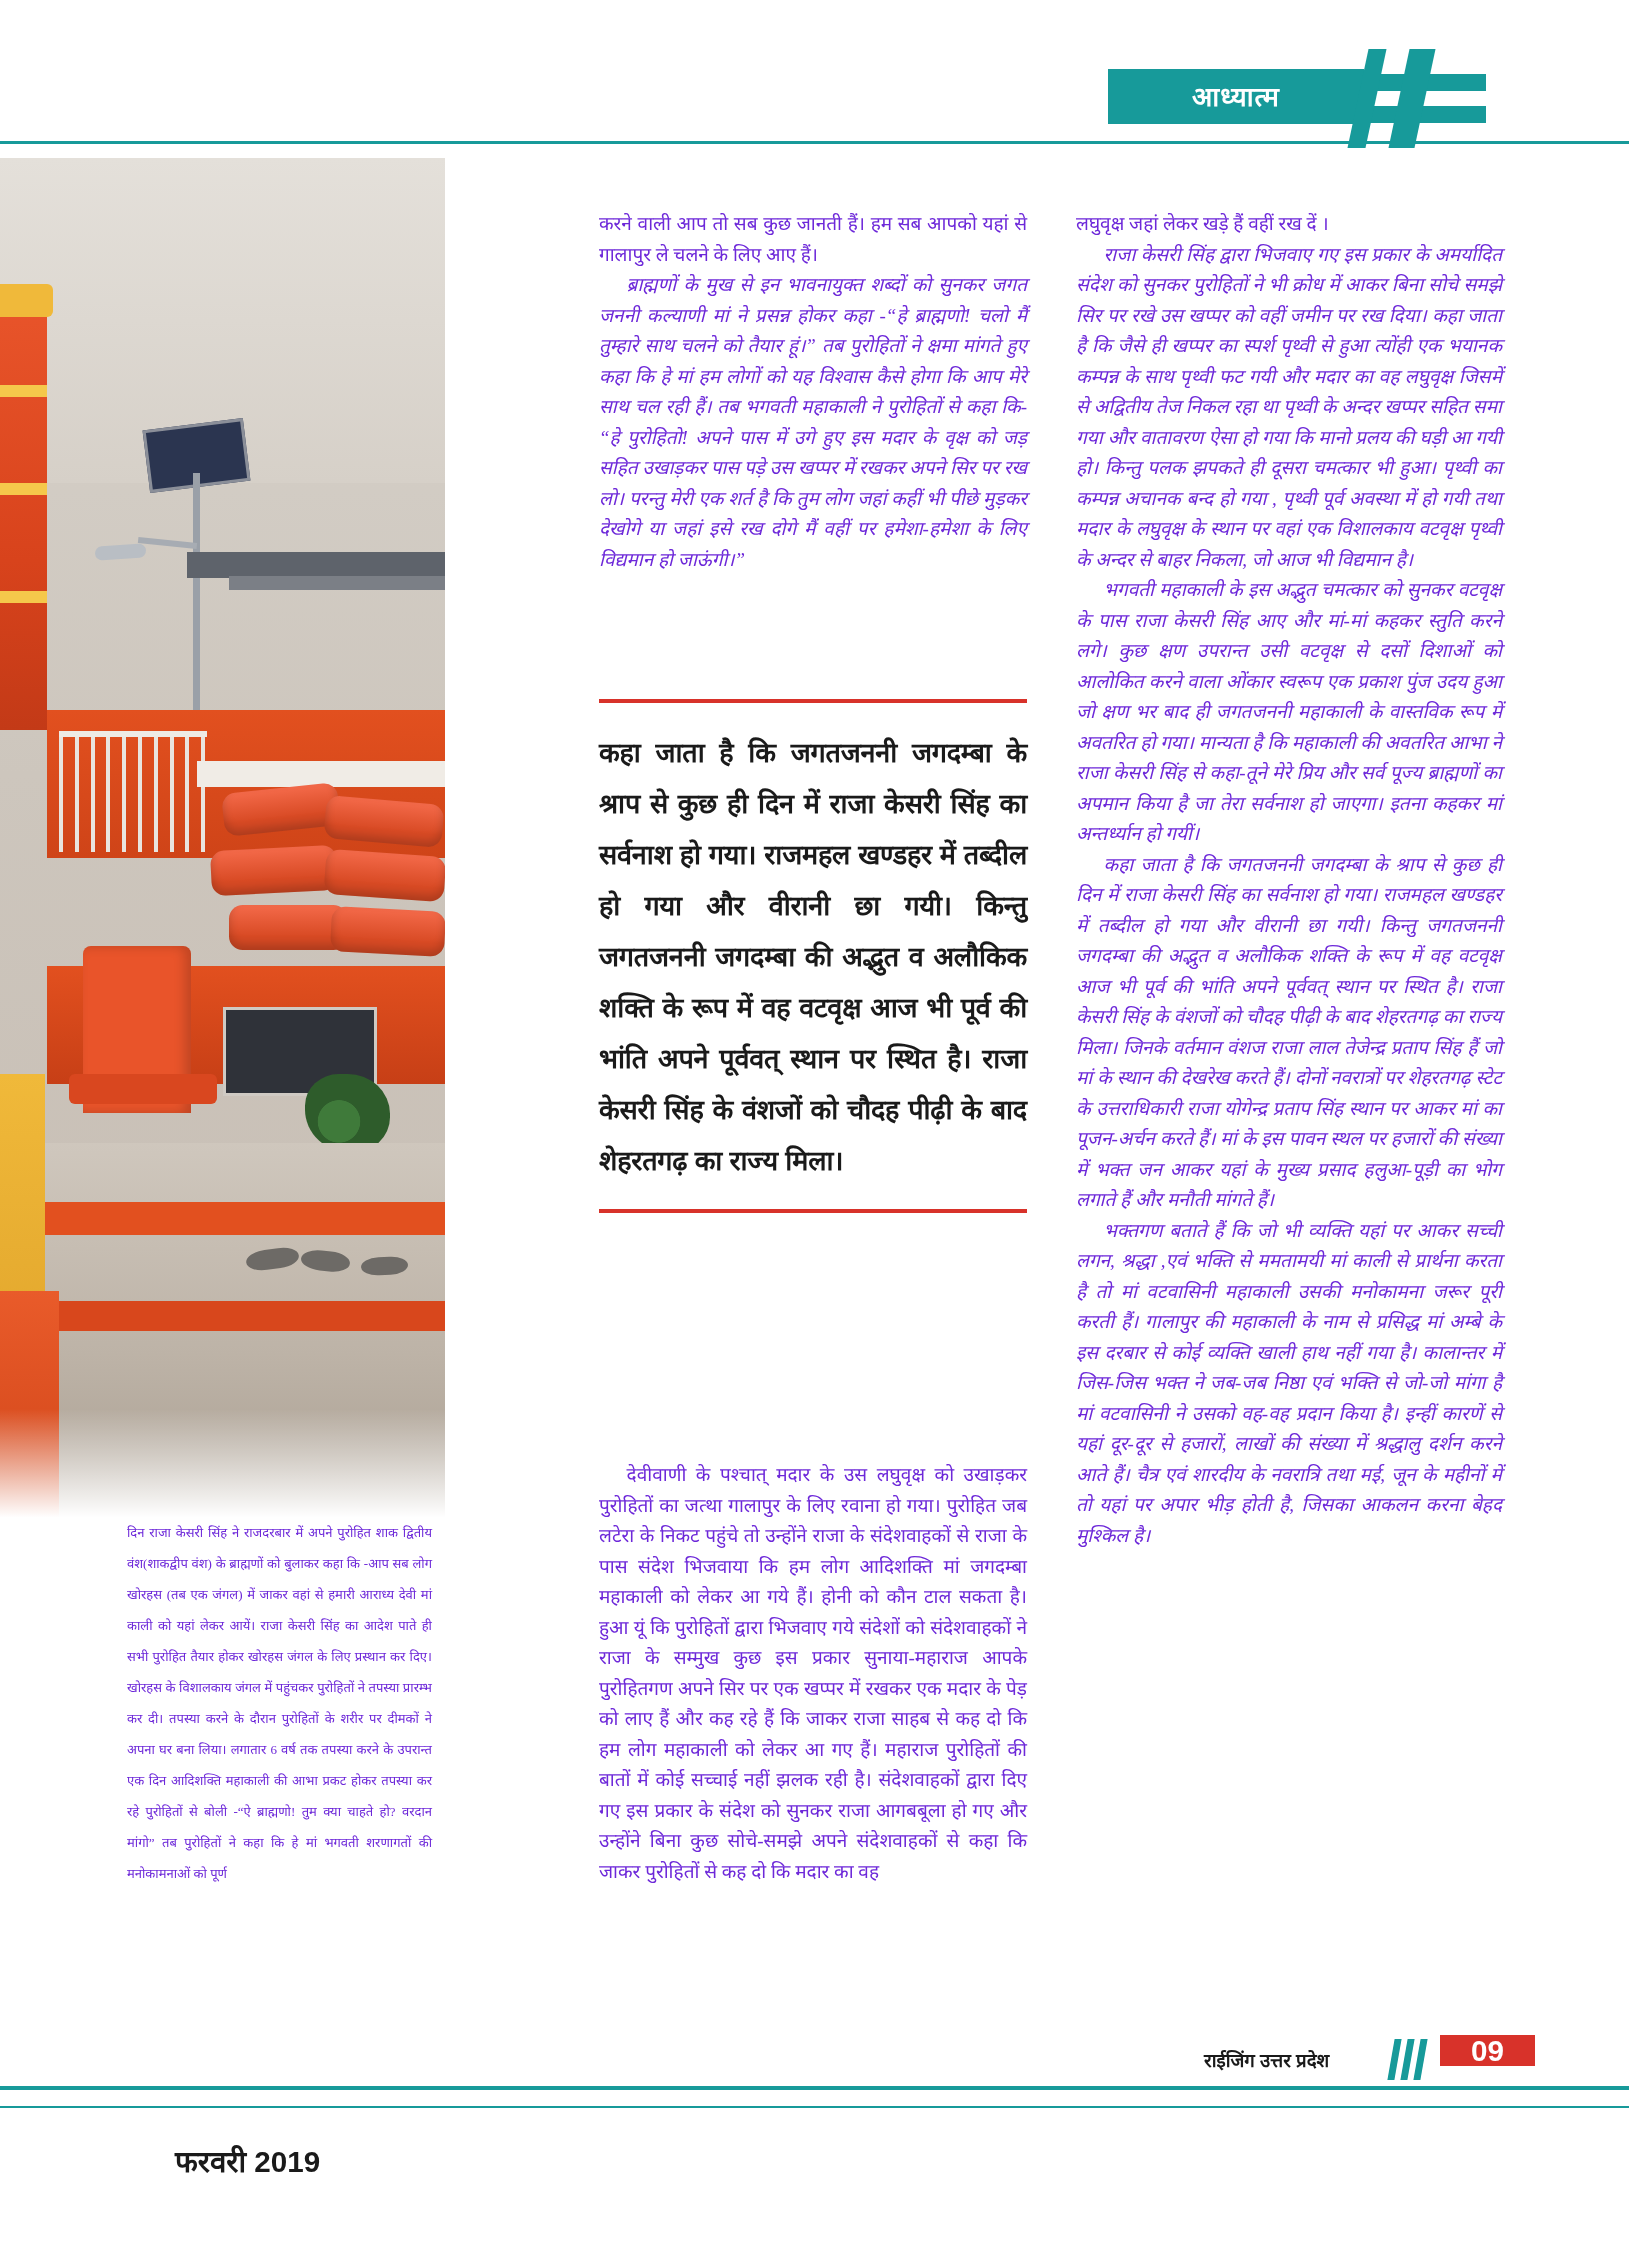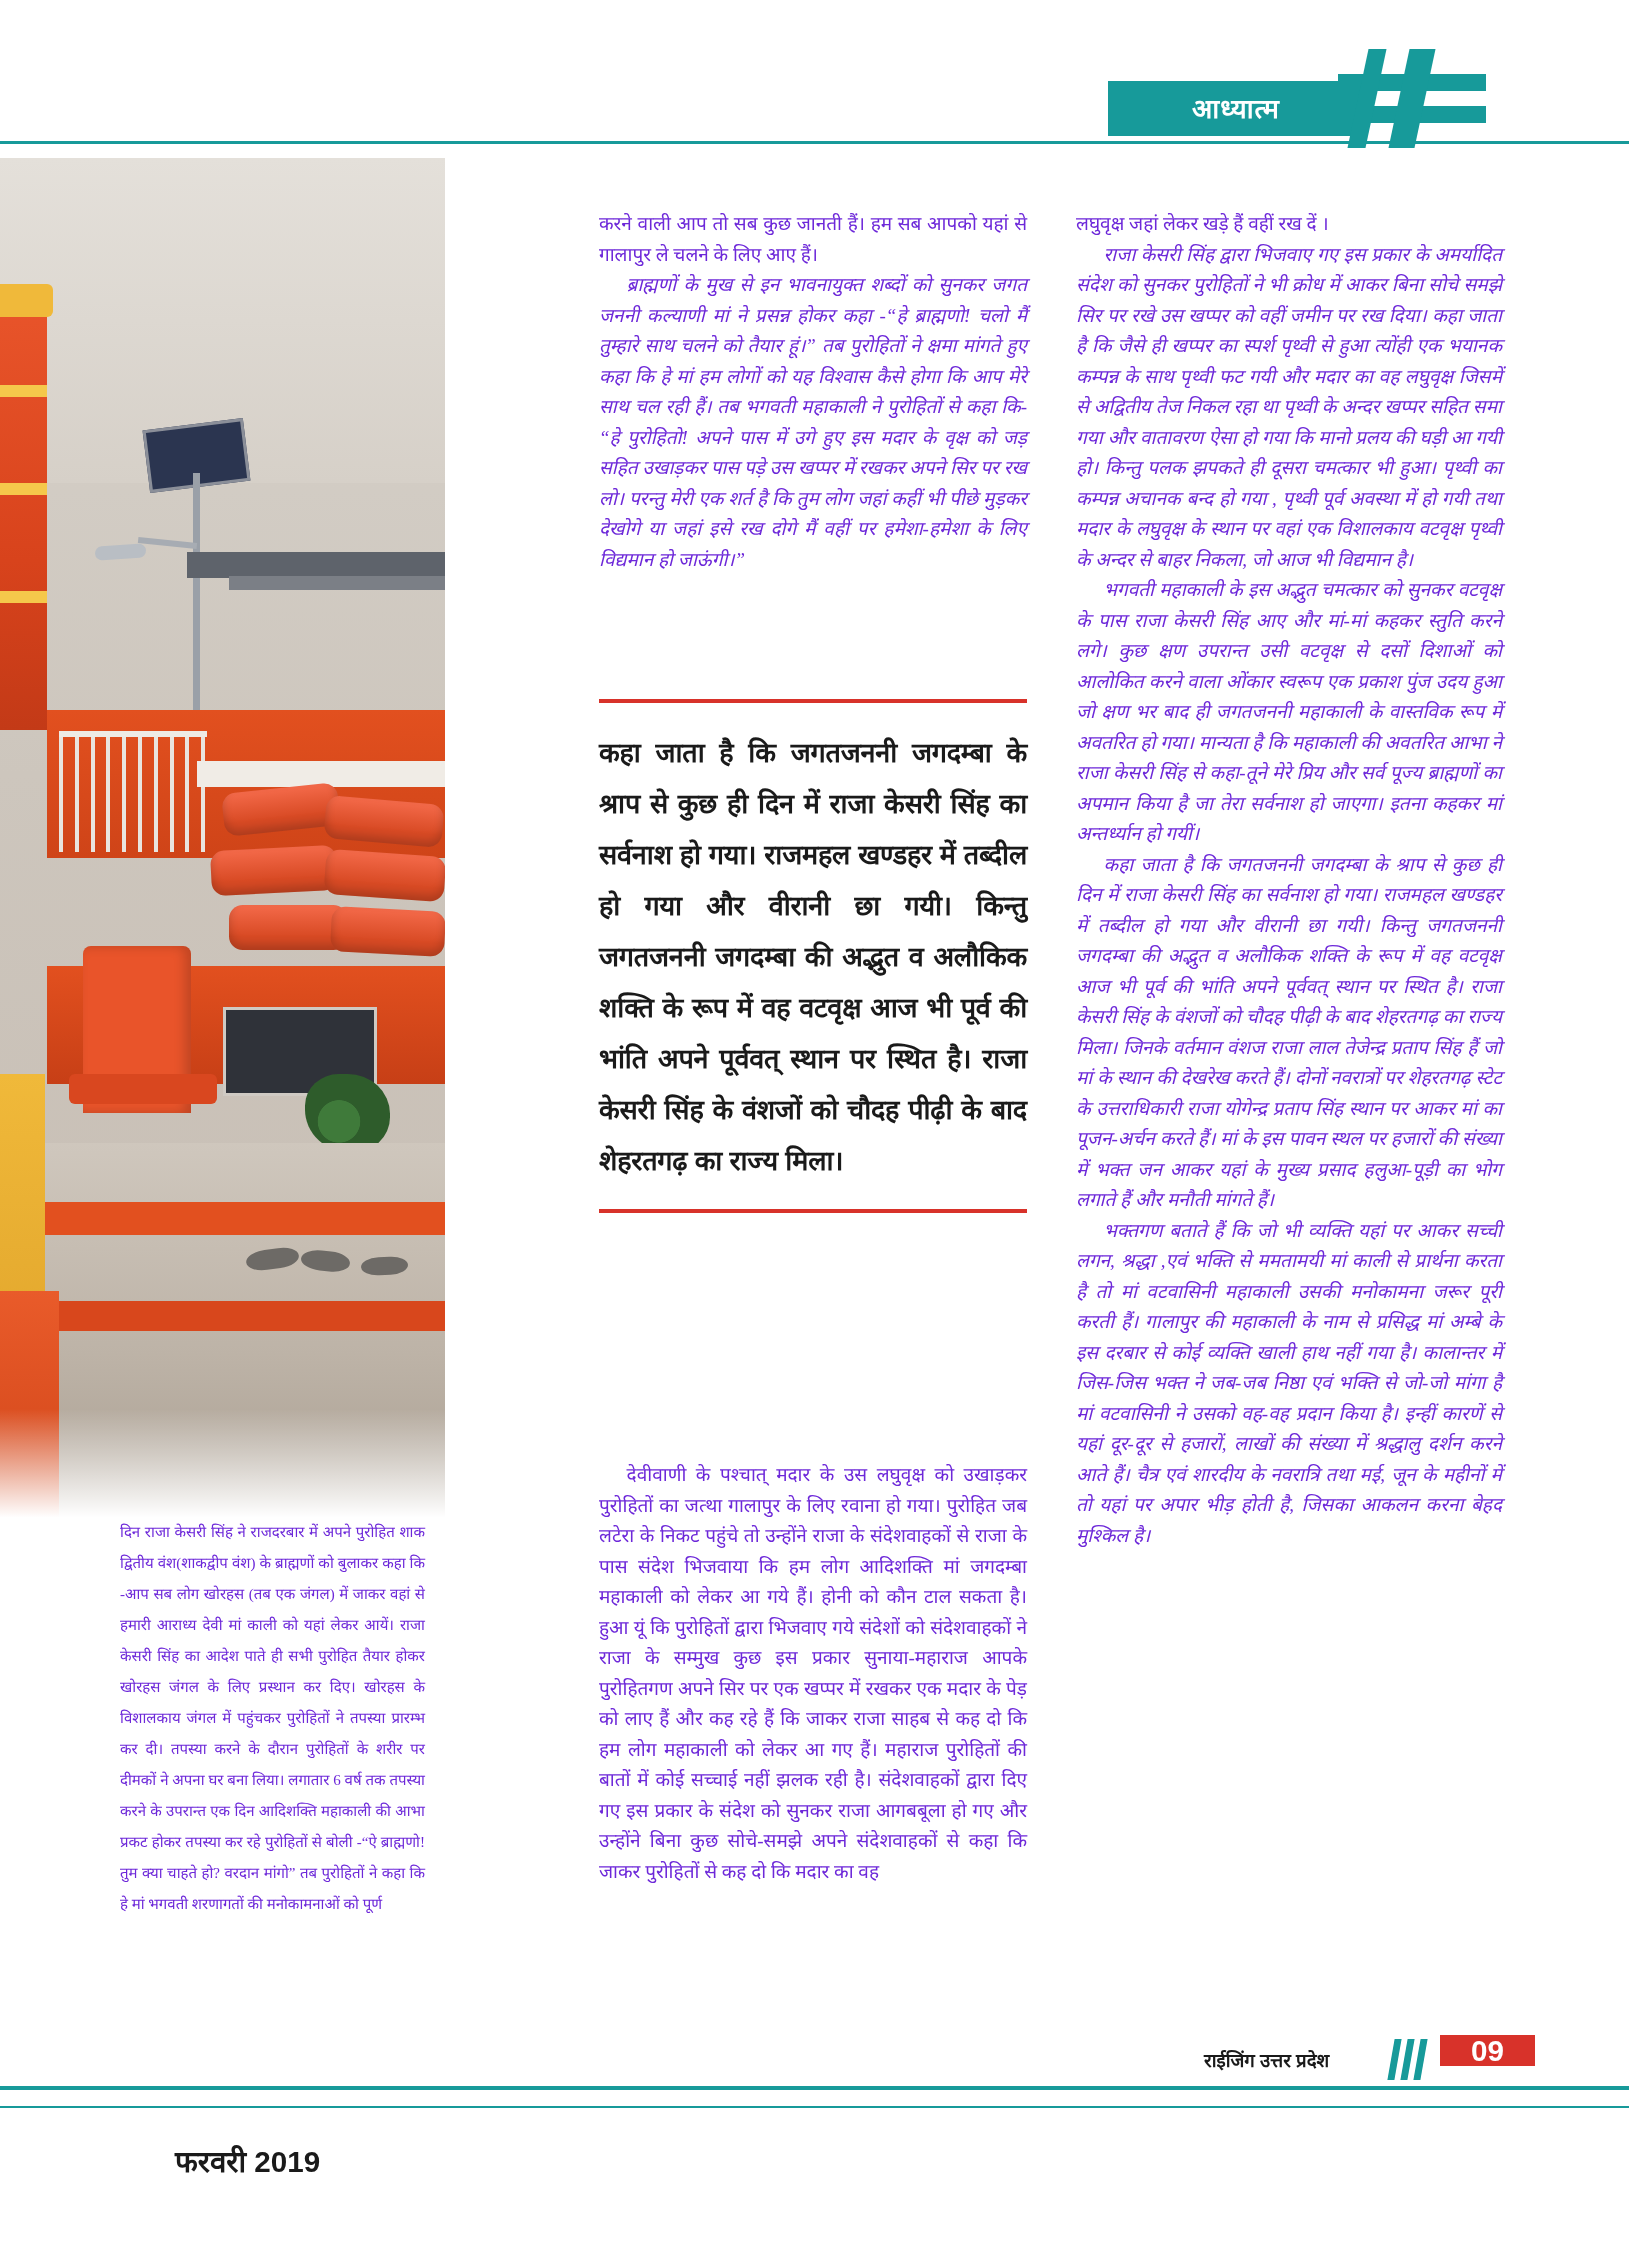--- a/index.html
+++ b/index.html
@@ -39,21 +39,20 @@
     height: 55px;
     background: #179a9a;
     color: #ffffff;
     font-family: "Liberation Sans", sans-serif;
     font-weight: bold;
     font-size: 26.6px;
     letter-spacing: 1px;
     display: flex;
     align-items: center;
     justify-content: center;
-    margin-top: 12px;
   }
   .logo-mark {
     position: absolute;
     left: 1338px;
     top: -17.7px;
     width: 187px;
     height: 118px;
   }
   .logo-mark .bar {
     position: absolute;
@@ -203,24 +202,24 @@
   }
   .col p {
     margin: 0;
   }
   .col p + p {
     text-indent: 27.6px;
     font-style: italic;
   }
 
   #col-left-bottom {
-    left: 120px;
+    left: 127px;
     top: 1517px;
     width: 305px;
-    font-size: 15px;
+    font-size: 13px;
     line-height: 31px;
   }
   #col-mid-top {
     left: 599px;
     top: 209px;
     width: 428px;
   }
   #col-mid-bottom {
     left: 599px;
     top: 1460px;

